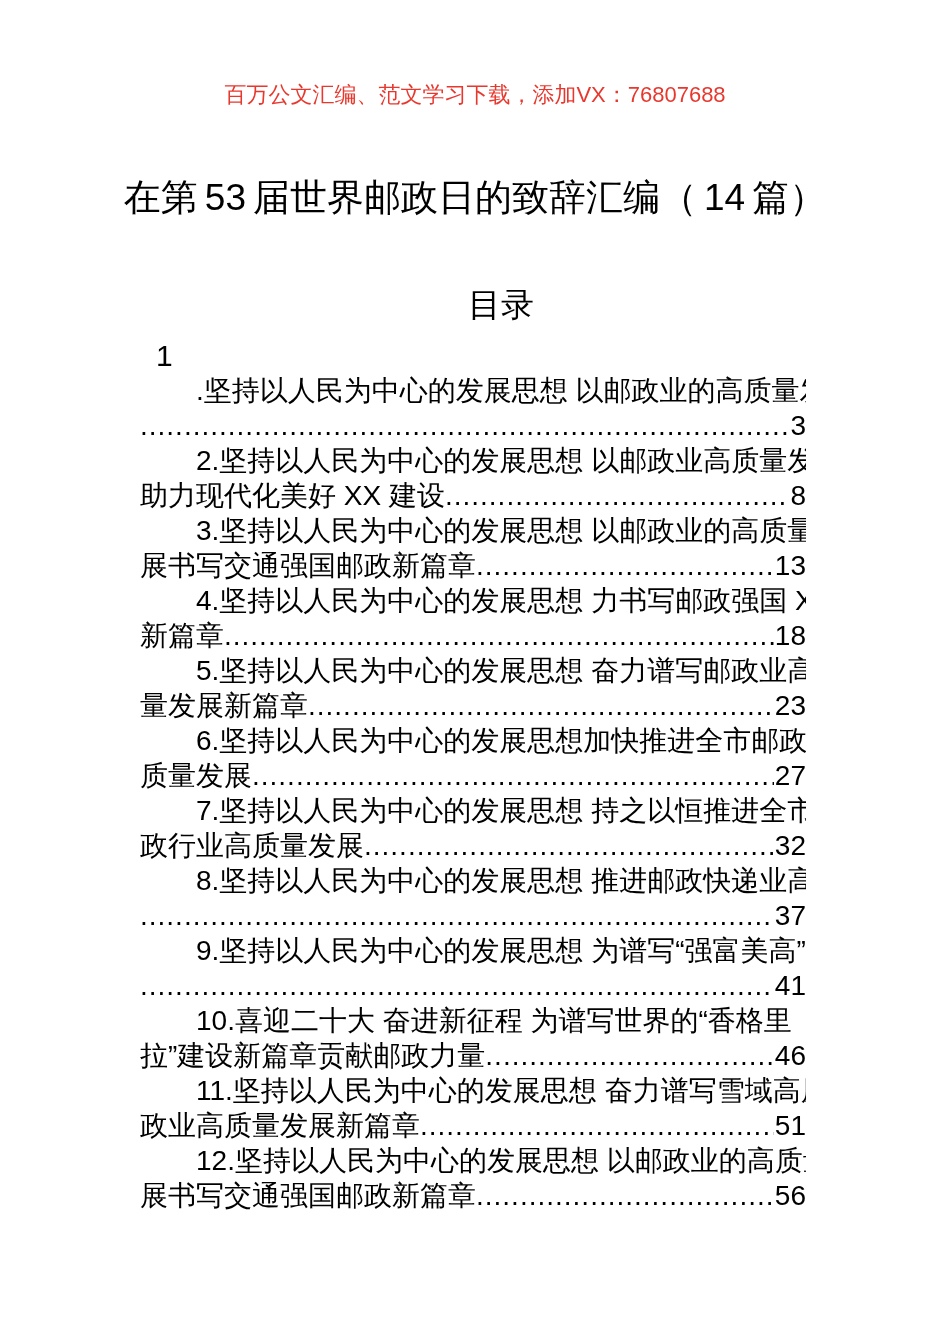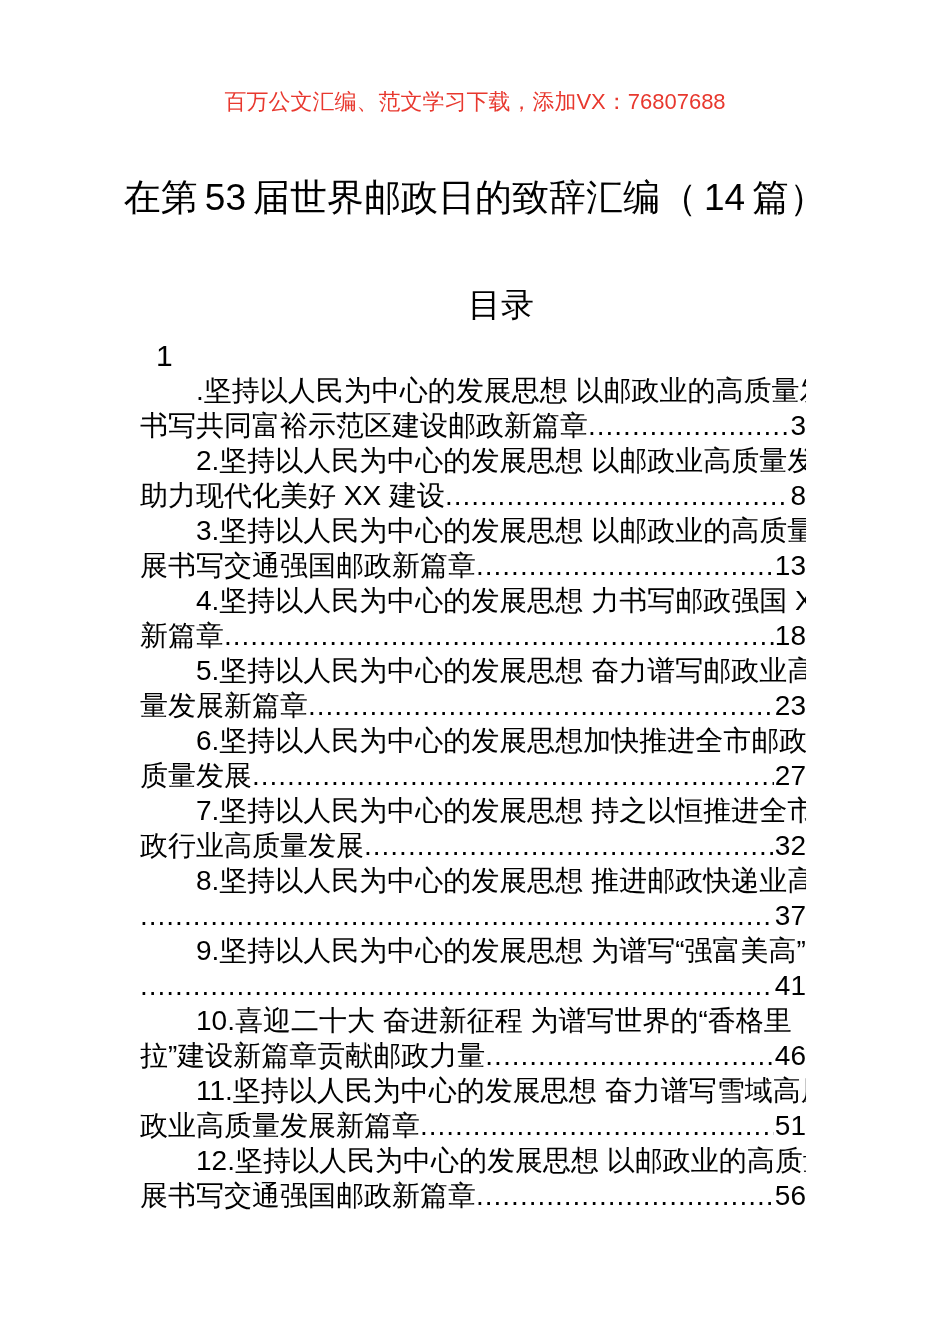--- a/index.html
+++ b/index.html
@@ -92,36 +92,35 @@
   .pg {
     flex: 0 0 auto;
     padding-left: 1px;
   }
 </style>
 </head>
 <body>
 
 <div class="page">
 
-  <div class="header-note" style="color: rgb(232, 56, 46); margin-top: 7px;">百万公文汇编、范文学习下载，添加VX：76807688</div>
+  <div class="header-note" style="color: rgb(232, 56, 46);">百万公文汇编、范文学习下载，添加VX：76807688</div>
 
   <h1 class="doc-title"><span>在第</span><span class="serif num">53</span><span>届世界邮政日的致辞汇编（</span><span class="serif num">14</span><span>篇）</span></h1>
 
   <h2 class="toc-heading">目录</h2>
 
   <div class="toc">
 
     <div class="stray-num serif">1</div>
 
     <div>
       <div class="toc-line indent">
           <span class="t">.坚持以人民为中心的发展思想 以邮政业的高质量发展</span>
         </div>
       <div class="toc-line">
-          <span class="t">书写共同富裕示范区建设邮政新篇章</span>
           <span class="leader">..........................................................................................................</span>
           <span class="pg">3</span>
         </div>
     </div>
 
     <div>
       <div class="toc-line indent">
           <span class="t">2.坚持以人民为中心的发展思想 以邮政业高质量发展</span>
         </div>
       <div class="toc-line">

